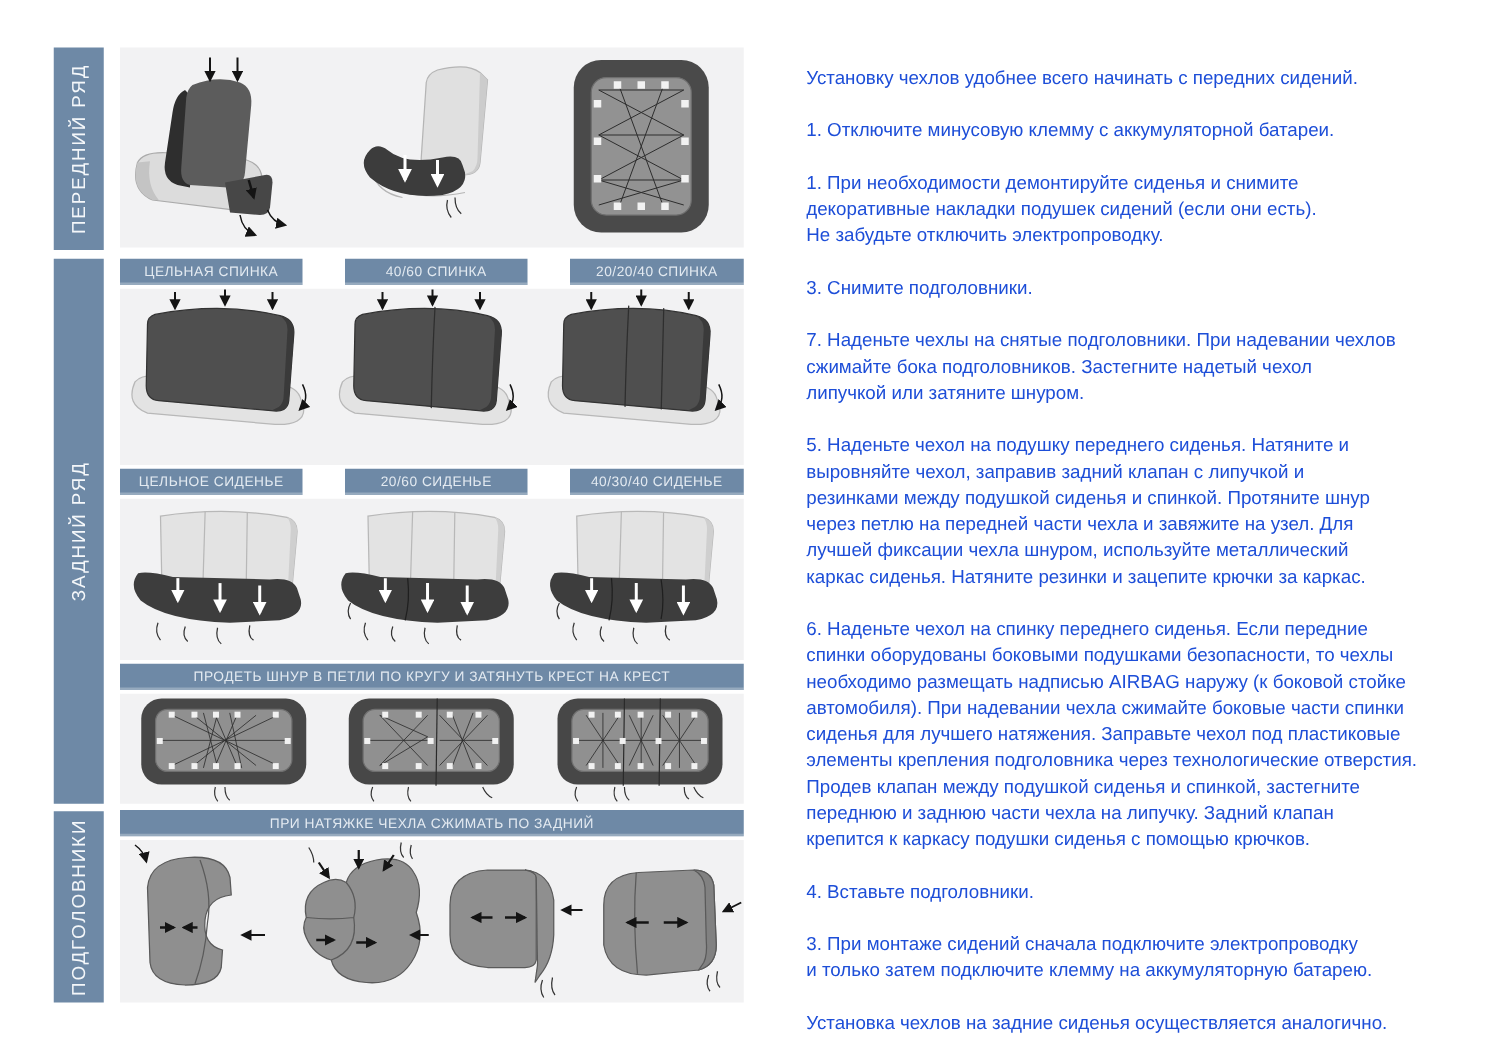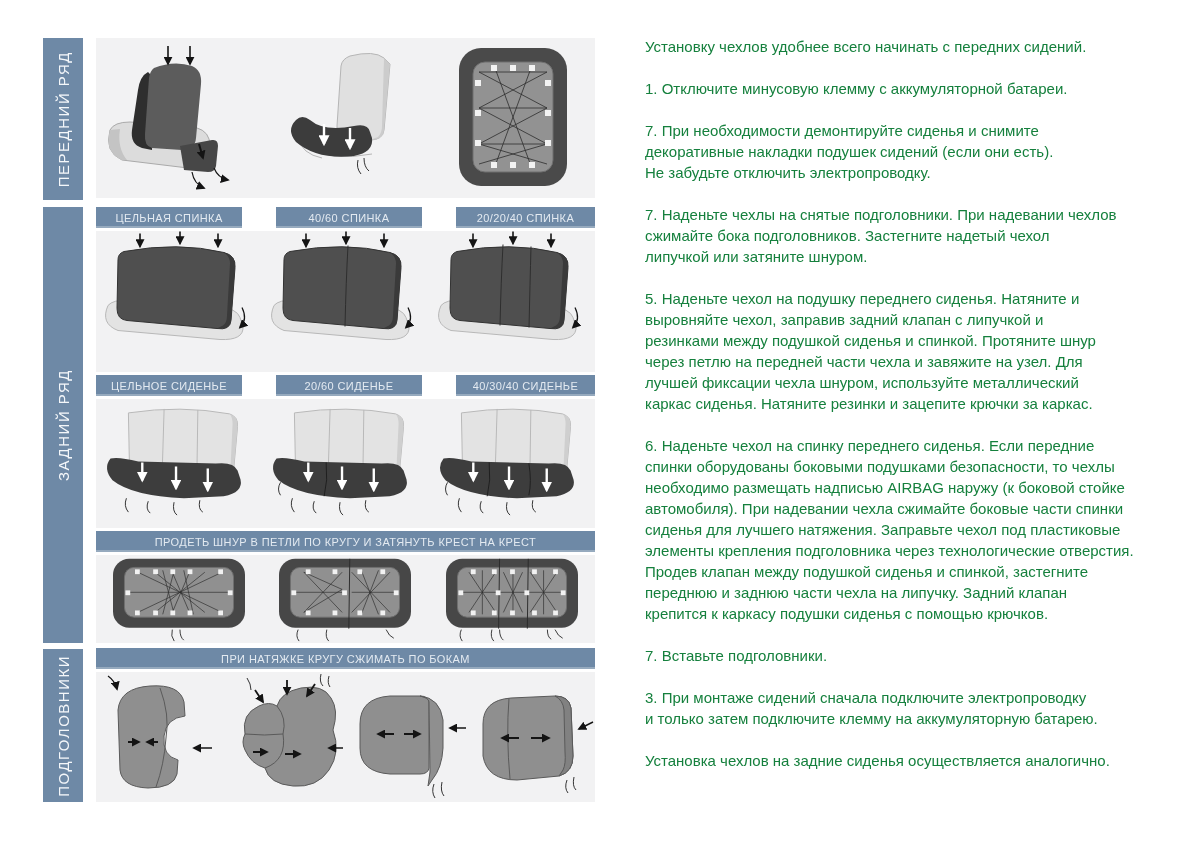--- a/index.html
+++ b/index.html
@@ -30,21 +30,21 @@
     height:21px;box-shadow:inset 0 -2px 0 rgba(255,255,255,.28);
   }
   .banner.small{width:146px;}
   .banner.small:last-child{width:139px;}
   .banner.full{position:absolute;left:96px;width:499px;}
   .cell{flex:1;display:flex;align-items:center;justify-content:center;}
   .instructions{
     position:absolute;left:645px;top:36px;width:552px;overflow:hidden;
   }
   .instructions p{
-    margin:0 0 21px 0;color:#15803d;font-size:15px;line-height:21px;
+    margin:16px 0 21px 0;color:#1d4ed8;font-size:15px;line-height:21px;
     white-space:pre-line;
   }
   svg{display:block;}
 </style>
 </head>
 <body>
 
 <svg width="0" height="0" style="position:absolute" aria-hidden="true">
   <defs>
     <marker id="ab" viewBox="0 0 10 10" refX="8" refY="5" markerWidth="9" markerHeight="9" orient="auto" markerUnits="userSpaceOnUse">
@@ -293,21 +293,21 @@
           <rect x="62" y="58" width="5" height="5"></rect>
           <rect x="81" y="58" width="5" height="5"></rect>
           <rect x="104" y="58" width="5" height="5"></rect>
           <rect x="126" y="58" width="5" height="5"></rect>
       </g>
       <path d="M30,78 q-3,7 1,12 M62,78 q-2,8 2,12 M70,78 q0,8 4,11 M128,78 q3,7 8,9 M120,78 q0,8 4,10" stroke="#333333" fill="none"></path>
     </svg>
   </div>
 </div>
 
-<div class="banner full" style="top:648px;">ПРИ НАТЯЖКЕ КРУГУ СЖИМАТЬ ПО БОКАМ</div>
+<div class="banner full" style="top:648px;">ПРИ НАТЯЖКЕ ЧЕХЛА СЖИМАТЬ ПО ЗАДНИЙ</div>
 
 <div class="panel" style="top:672px;height:130px;">
   <div class="cell">
     <svg width="124" height="130" viewBox="0 0 124 130">
       <path d="M22,38 Q24,16 54,14 Q84,12 88,30 L89,44 Q70,46 68,64 Q66,84 82,88 L81,102 Q78,116 52,116 Q26,115 24,98 Z" fill="#8f8f8f" stroke="#5a5a5a"></path>
       <path d="M64,16 Q74,43 70,66 M70,66 Q68,93 60,115" fill="none" stroke="#5a5a5a"></path>
       <line x1="32" y1="70" x2="43" y2="70" stroke="#141414" stroke-width="2" marker-end="url(#ab)"></line>
       <line x1="62" y1="70" x2="51" y2="70" stroke="#141414" stroke-width="2" marker-end="url(#ab)"></line>
       <line x1="116" y1="76" x2="98" y2="76" stroke="#141414" stroke-width="1.5" marker-end="url(#ab)"></line>
       <path d="M12,4 q7,5 9,13" fill="none" stroke="#141414" stroke-width="1.2" marker-end="url(#ab)"></path>
@@ -345,38 +345,39 @@
       <line x1="60" y1="66" x2="78" y2="66" stroke="#141414" stroke-width="2" marker-end="url(#ab)"></line>
       <line x1="122" y1="50" x2="108" y2="57" stroke="#141414" stroke-width="1.5" marker-end="url(#ab)"></line>
       <path d="M96,108 q-3,8 1,13 M103,105 q-2,9 2,13" fill="none" stroke="#333333"></path>
     </svg>
   </div>
 </div>
 
 <div class="instructions">
   <p>Установку чехлов удобнее всего начинать с передних сидений.</p>
   <p>1. Отключите минусовую клемму с аккумуляторной батареи.</p>
-  <p>7. При необходимости демонтируйте сиденья и снимите
+  <p>1. При необходимости демонтируйте сиденья и снимите
 декоративные накладки подушек сидений (если они есть).
 Не забудьте отключить электропроводку.</p>
+  <p>3. Снимите подголовники.</p>
   <p>7. Наденьте чехлы на снятые подголовники. При надевании чехлов
 сжимайте бока подголовников. Застегните надетый чехол
 липучкой или затяните шнуром.</p>
   <p>5. Наденьте чехол на подушку переднего сиденья. Натяните и
 выровняйте чехол, заправив задний клапан с липучкой и
 резинками между подушкой сиденья и спинкой. Протяните шнур
 через петлю на передней части чехла и завяжите на узел. Для
 лучшей фиксации чехла шнуром, используйте металлический
 каркас сиденья. Натяните резинки и зацепите крючки за каркас.</p>
   <p>6. Наденьте чехол на спинку переднего сиденья. Если передние
 спинки оборудованы боковыми подушками безопасности, то чехлы
 необходимо размещать надписью AIRBAG наружу (к боковой стойке
 автомобиля). При надевании чехла сжимайте боковые части спинки
 сиденья для лучшего натяжения. Заправьте чехол под пластиковые
 элементы крепления подголовника через технологические отверстия.
 Продев клапан между подушкой сиденья и спинкой, застегните
 переднюю и заднюю части чехла на липучку. Задний клапан
 крепится к каркасу подушки сиденья с помощью крючков.</p>
-  <p>7. Вставьте подголовники.</p>
+  <p>4. Вставьте подголовники.</p>
   <p>3. При монтаже сидений сначала подключите электропроводку
 и только затем подключите клемму на аккумуляторную батарею.</p>
   <p>Установка чехлов на задние сиденья осуществляется аналогично.</p>
 </div>
 
 </body></html>

